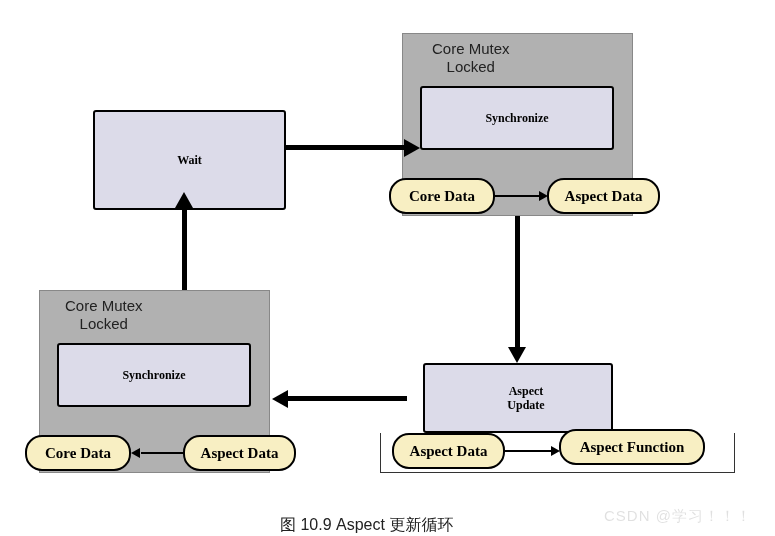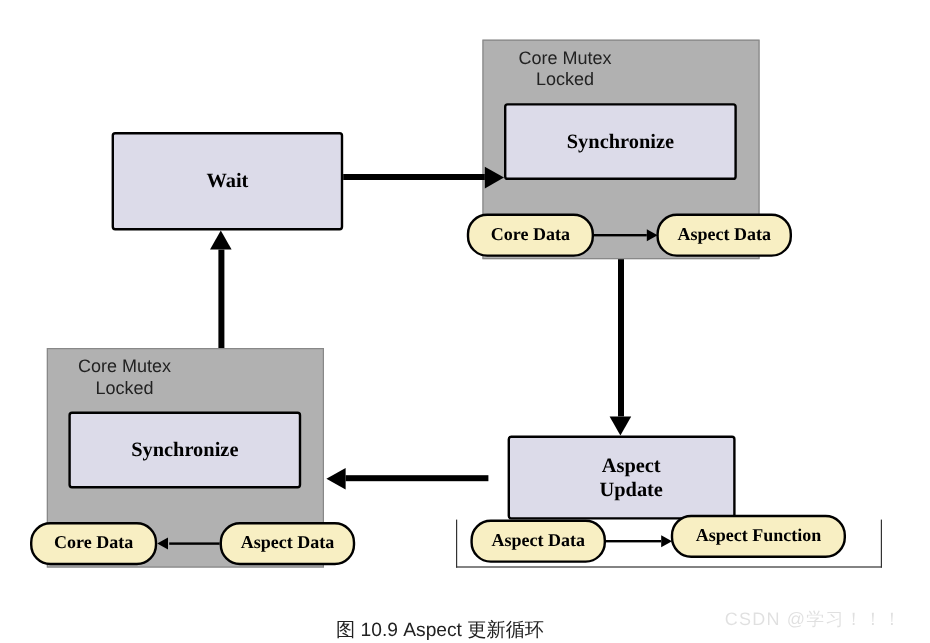--- a/index.html
+++ b/index.html
@@ -29,21 +29,21 @@
   .gray-label {
     position: absolute;
     font-family: Liberation Sans, sans-serif;
     font-size: 15px;
     color: #222;
     text-align: center;
     line-height: 1.2;
   }
   .lav-box {
     background: #dcdbe9;
-    font-size: 17px;
+    font-size: 12px;
     line-height: 1.2;
     padding: 4px;
   }
   .pill {
     background: #f8efc3;
     border: 2px solid #000;
     border-radius: 17px;
     font-size: 15px;
     z-index: 5;
   }
@@ -108,21 +108,21 @@
     position: absolute;
     font-family: Arial, sans-serif;
     font-size: 15px;
     color: rgba(0,0,0,0.12);
     letter-spacing: 1px;
   }
 </style>
 </head>
 <body>
 
-<div class="box lav-box" style="left:93px; top:110px; width:193px; height:82px;">
+<div class="box lav-box" style="left:93px; top:110px; width:193px; height:100px;">
   <span>Wait</span>
 </div>
 
 <div class="gray-block" style="left:402px; top:33px; width:231px; height:183px;"></div>
 <div class="gray-label" style="left:432px; top:40px; white-space:pre;">Core Mutex
 Locked</div>
 <div class="box lav-box" style="left:420px; top:86px; width:194px; height:64px;">
   <span>Synchronize</span>
 </div>
 <div class="box pill" style="left:389px; top:178px; width:106px; height:36px;">

